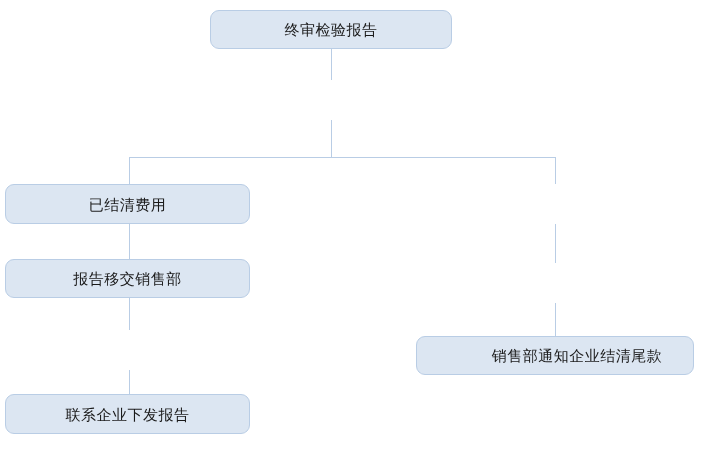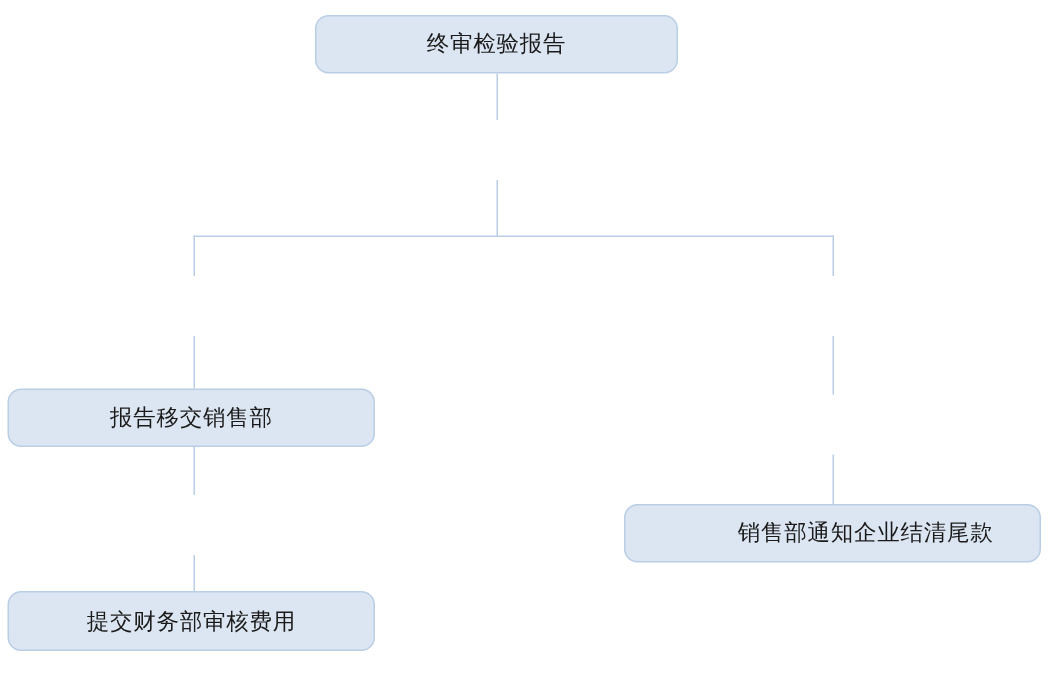--- a/index.html
+++ b/index.html
@@ -52,23 +52,26 @@
   <div class="conn conn-v" id="c5" style="left: 555px; top: 157px; width: 1px; height: 27px; background: rgb(185, 205, 229);"></div>
   <div class="conn conn-v" id="c6" style="left: 129px; top: 224px; width: 1px; height: 35px; background: rgb(185, 205, 229);"></div>
   <div class="conn conn-v" id="c7" style="left: 129px; top: 298px; width: 1px; height: 32px; background: rgb(185, 205, 229);"></div>
   <div class="conn conn-v" id="c8" style="left: 129px; top: 370px; width: 1px; height: 24px; background: rgb(185, 205, 229);"></div>
   <div class="conn conn-v" id="c9" style="left: 555px; top: 224px; width: 1px; height: 39px; background: rgb(185, 205, 229);"></div>
   <div class="conn conn-v" id="c10" style="left: 555px; top: 303px; width: 1px; height: 33px; background: rgb(185, 205, 229);"></div>
 
   <div class="node" id="n1" style="left: 210px; top: 10px; width: 242px; height: 39px; background: rgb(220, 230, 242); border-color: rgb(185, 205, 229); color: rgb(26, 26, 26);">
     <span class="node-label">终审检验报告</span>
   </div>
+  <div class="node" id="n3" style="left: 5px; top: 184px; width: 245px; height: 40px; background: rgb(220, 230, 242); border-color: rgb(185, 205, 229); color: rgb(26, 26, 26);">
+    <span class="node-label">已结清费用</span>
+  </div>
   <div class="node" id="n4" style="left: 5px; top: 259px; width: 245px; height: 39px; background: rgb(220, 230, 242); border-color: rgb(185, 205, 229); color: rgb(26, 26, 26);">
     <span class="node-label">报告移交销售部</span>
   </div>
   <div class="node" id="n6" style="left: 5px; top: 394px; width: 245px; height: 40px; background: rgb(220, 230, 242); border-color: rgb(185, 205, 229); color: rgb(26, 26, 26);">
-    <span class="node-label">提交财务部审核费用</span>
+    <span class="node-label">联系企业下发报告</span>
   </div>
   <div class="node" id="n9" style="left: 416px; top: 336px; width: 278px; height: 39px; background: rgb(220, 230, 242); border-color: rgb(185, 205, 229); color: rgb(26, 26, 26); padding-left: 44px;">
     <span class="node-label">销售部通知企业结清尾款</span>
   </div>
 
 </div>
 
 </body></html>

